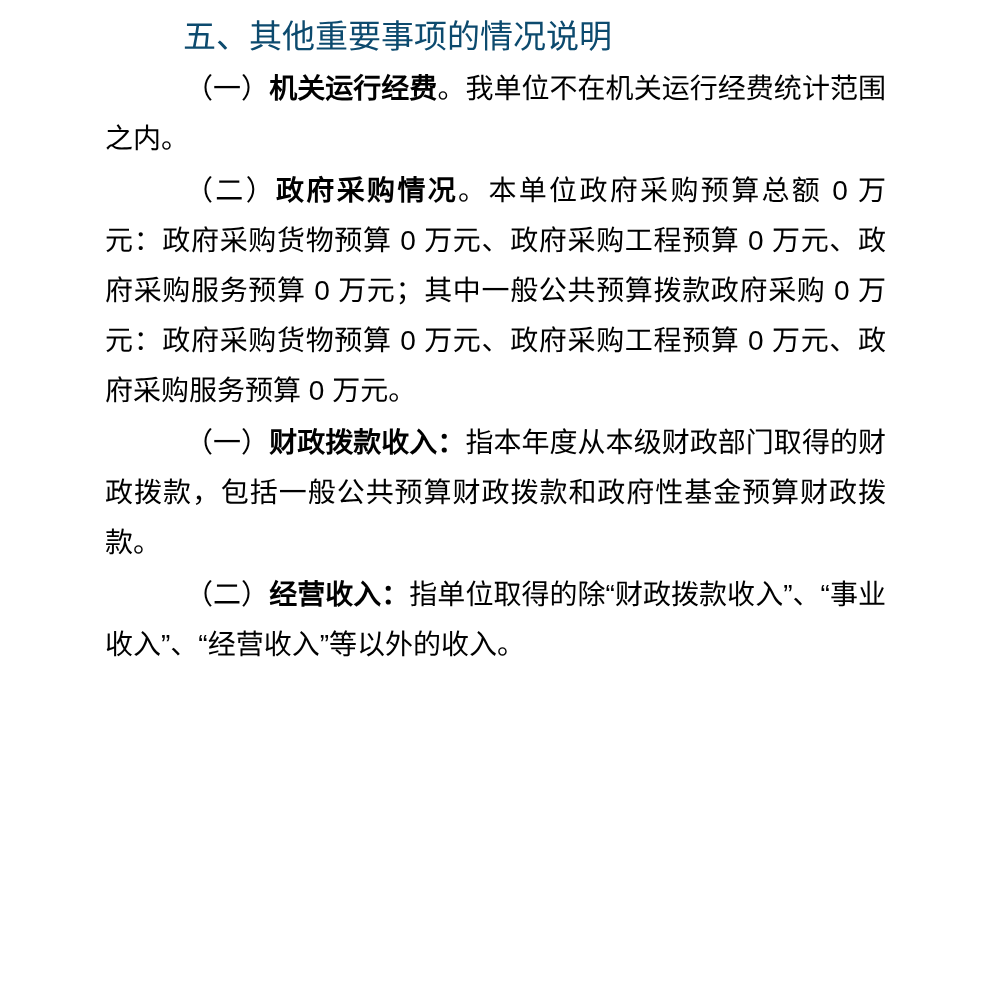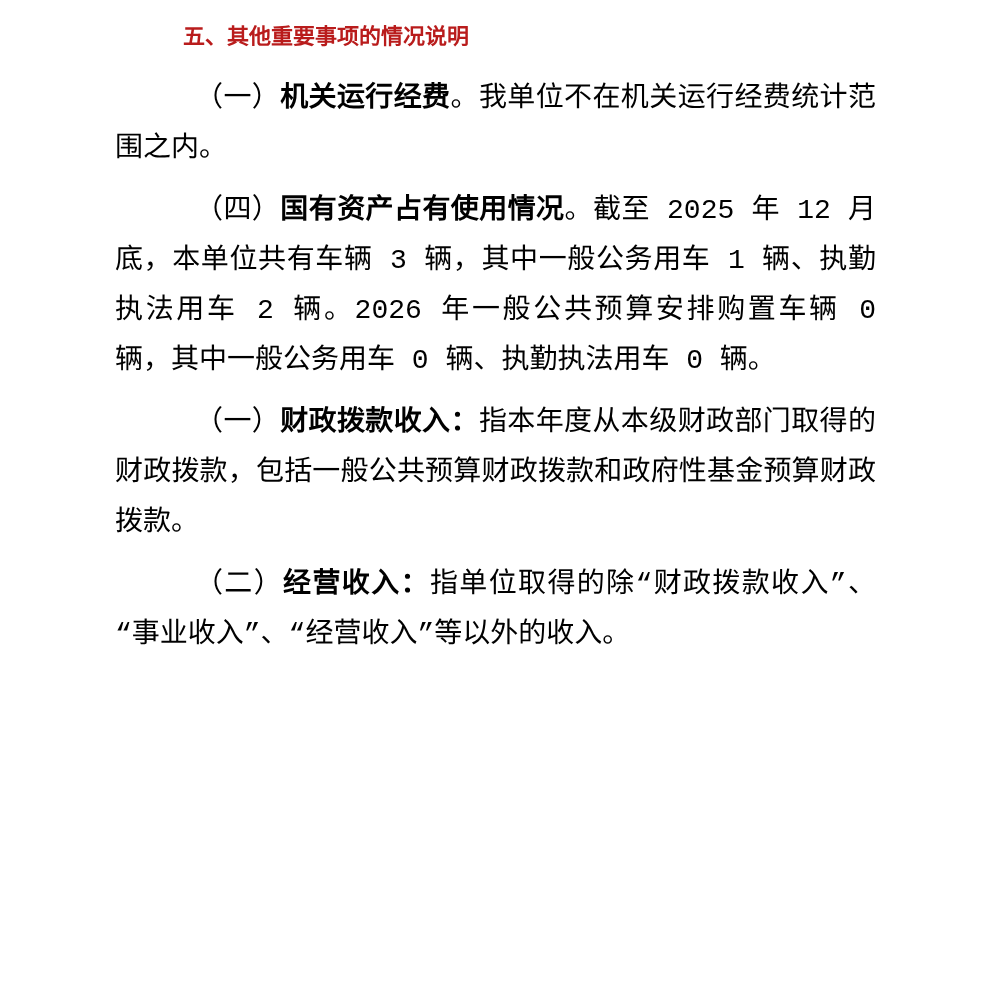--- a/index.html
+++ b/index.html
@@ -15,44 +15,44 @@
     box-sizing: border-box;
     padding: 12px 112px 0 103px;
     overflow: hidden;
     color: #000000;
   }
   .heading {
     margin: 0;
     padding: 0;
     text-indent: 80px;
     font-family: "Liberation Sans", "DejaVu Sans", sans-serif;
-    font-weight: bold;
-    font-size: 22px;
+    font-weight: normal;
+    font-size: 33px;
     line-height: 50px;
-    color: #b91c1c;
+    color: #0c4a6e;
     white-space: nowrap;
   }
   .para {
-    margin: 12px;
+    margin: 2px;
     padding: 0;
     text-indent: 80px;
     text-align: justify;
-    font-family: Liberation Mono, monospace;
+    font-family: Liberation Sans, sans-serif;
     font-size: 28px;
     line-height: 50px;
     color: #000000;
   }
   .term {
     font-weight: bold;
   }
 </style>
 </head>
 <body>
 
 <div class="page">
   <div id="doc">
       <h2 class="heading">五、其他重要事项的情况说明</h2>
       <p class="para"><span>（一）</span><span class="term">机关运行经费</span><span>。</span><span>我单位不在机关运行经费统计范围之内。</span></p>
-      <p class="para"><span>（四）</span><span class="term">国有资产占有使用情况</span><span>。</span><span>截至 2025 年 12 月底，本单位共有车辆 3 辆，其中一般公务用车 1 辆、执勤执法用车 2 辆。2026 年一般公共预算安排购置车辆 0 辆，其中一般公务用车 0 辆、执勤执法用车 0 辆。</span></p>
+      <p class="para"><span>（二）</span><span class="term">政府采购情况</span><span>。</span><span>本单位政府采购预算总额 0 万元：政府采购货物预算 0 万元、政府采购工程预算 0 万元、政府采购服务预算 0 万元；其中一般公共预算拨款政府采购 0 万元：政府采购货物预算 0 万元、政府采购工程预算 0 万元、政府采购服务预算 0 万元。</span></p>
       <p class="para"><span>（一）</span><span class="term">财政拨款收入：</span><span>指本年度从本级财政部门取得的财政拨款，包括一般公共预算财政拨款和政府性基金预算财政拨款。</span></p>
       <p class="para"><span>（二）</span><span class="term">经营收入：</span><span>指单位取得的除“财政拨款收入”、“事业收入”、“经营收入”等以外的收入。</span></p>
     </div>
 </div>
 
 </body></html>

